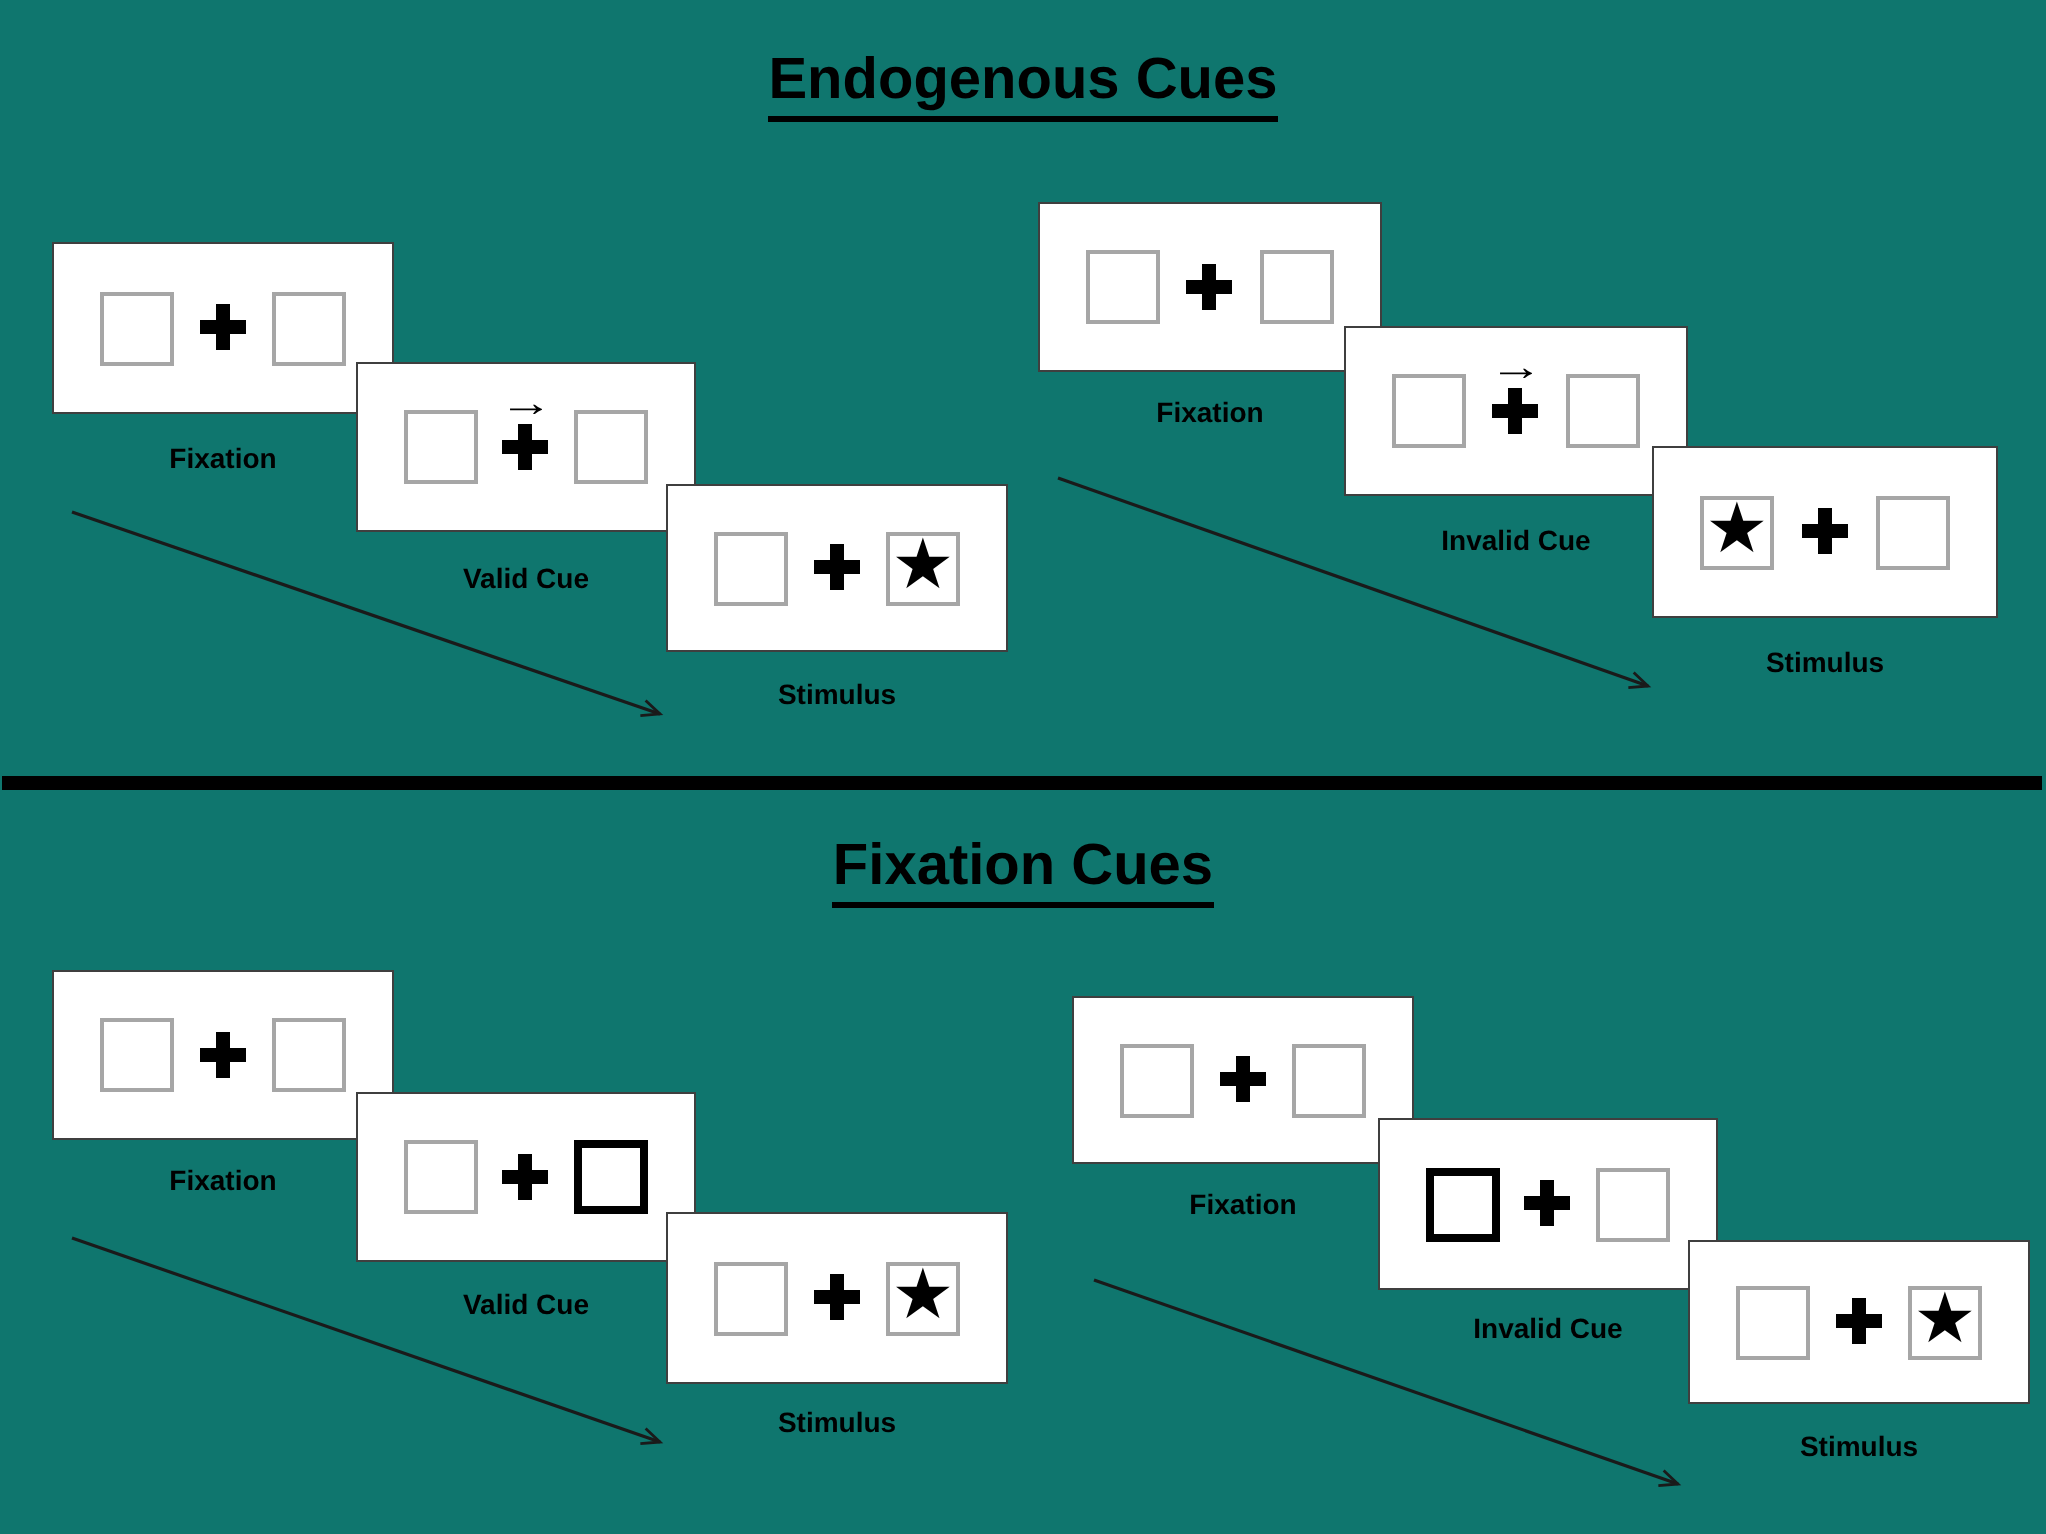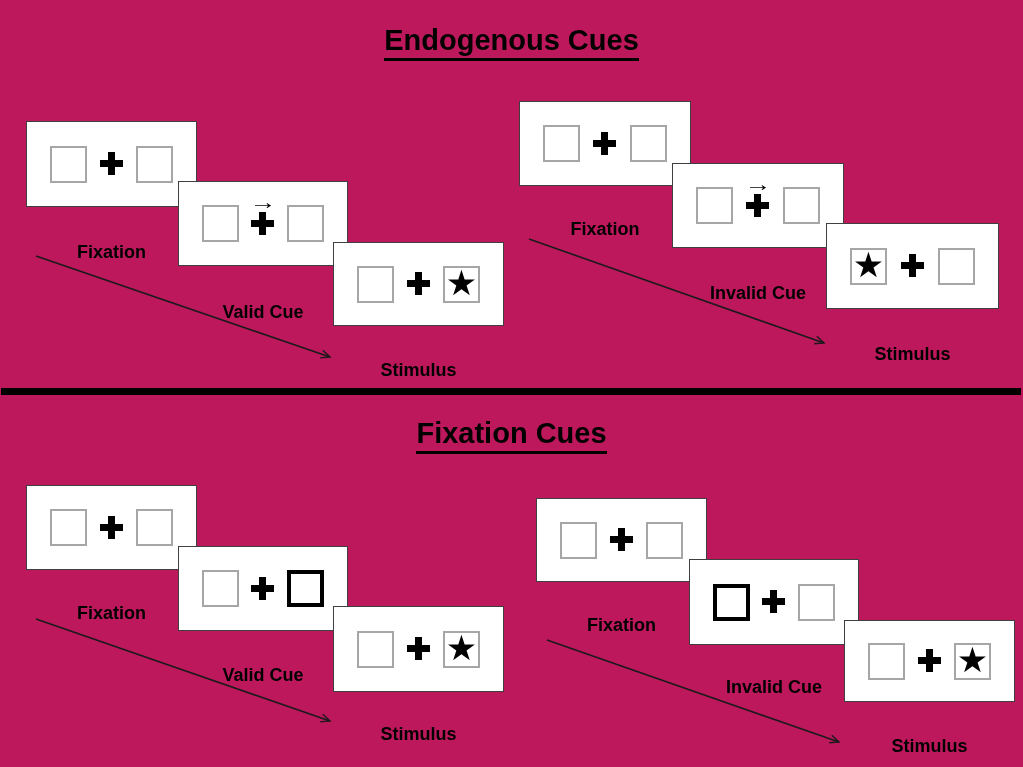--- a/index.html
+++ b/index.html
@@ -1,17 +1,17 @@
 <!DOCTYPE html>
 <html><head>
 <meta charset="utf-8">
 <style>
   html,body{margin:0;padding:0;background:#fff;}
   .stage{
-    position:relative;width:1023px;height:767px;background:#be185d;
+    position:relative;width:1023px;height:767px;background:#0f766e;
     font-family:"Liberation Sans",sans-serif;color:#000;overflow:hidden;
   }
   .section-title{position:absolute;left:0;width:100%;text-align:center;}
   .section-title span{
     display:inline-block;font-size:29px;font-weight:bold;
     border-bottom:3px solid #000;padding-bottom:1px;line-height:1.15;
   }
   .divider{position:absolute;left:1px;top:388px;width:1020px;height:7px;background:#000;}
   .panel{
     position:absolute;background:#fff;border:1px solid #3f3f3f;box-sizing:border-box;
@@ -25,21 +25,21 @@
   .glyph{font-size:35px;line-height:1;transform:translateY(-2px);}
   .cross-wrap{position:relative;width:24px;height:24px;}
   .cross{position:absolute;left:0;top:0;width:23px;height:23px;}
   .cross::before{content:"";position:absolute;left:8px;top:0;width:7px;height:23px;background:#000;}
   .cross::after{content:"";position:absolute;top:8px;left:0;width:23px;height:7px;background:#000;}
   .cue-arrow{
     position:absolute;left:50%;top:-20px;transform:translateX(-50%) scaleX(1.35);
     font-size:20px;font-weight:normal;line-height:1;white-space:nowrap;
   }
   .panel-label{
-    position:absolute;font-size:18px;font-weight:bold;text-align:center;line-height:22px;margin-top:23px;
+    position:absolute;font-size:14px;font-weight:bold;text-align:center;line-height:22px;
   }
   .arrows{position:absolute;left:0;top:0;}
 </style>
 </head>
 <body>
 
 <div class="stage">
 
   <svg class="arrows" width="1023" height="767" viewBox="0 0 1023 767">
     <defs>

